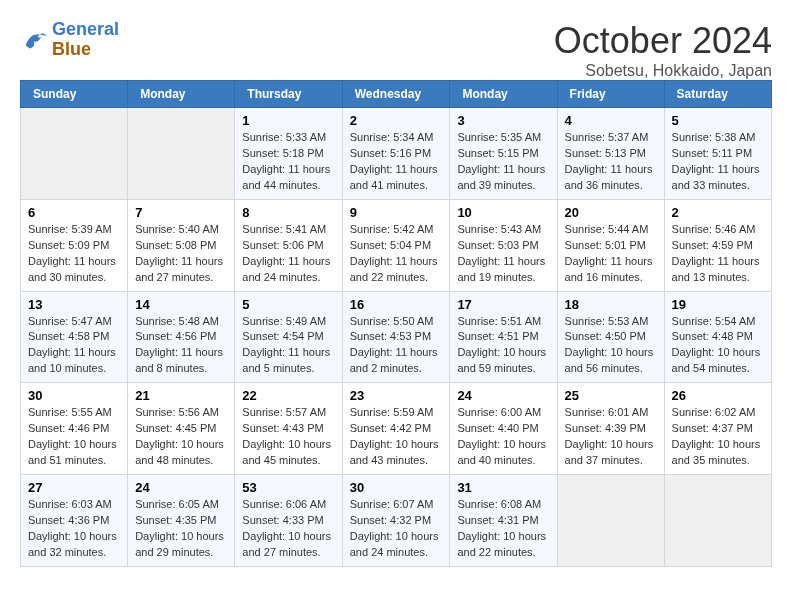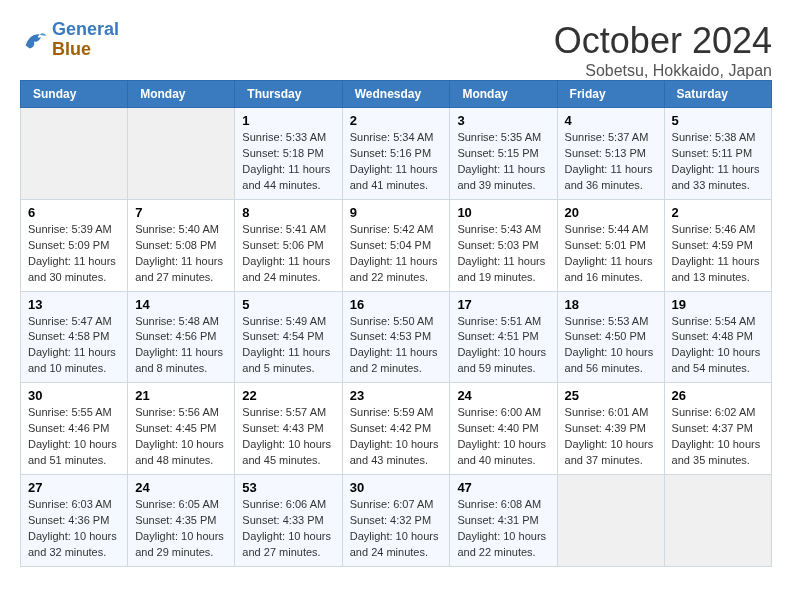--- a/index.html
+++ b/index.html
@@ -249,20 +249,20 @@
         </td>
         <td>
           <div class="day-num">53</div>
           <div class="day-info">Sunrise: 6:06 AM<br>Sunset: 4:33 PM<br>Daylight: 10 hours and 27 minutes.</div>
         </td>
         <td>
           <div class="day-num">30</div>
           <div class="day-info">Sunrise: 6:07 AM<br>Sunset: 4:32 PM<br>Daylight: 10 hours and 24 minutes.</div>
         </td>
         <td>
-          <div class="day-num">47</div>
+          <div class="day-num">31</div>
           <div class="day-info">Sunrise: 6:08 AM<br>Sunset: 4:31 PM<br>Daylight: 10 hours and 22 minutes.</div>
         </td>
         <td class="empty"></td>
         <td class="empty"></td>
       </tr>
     </tbody>
 </table>
 
 </body></html>

